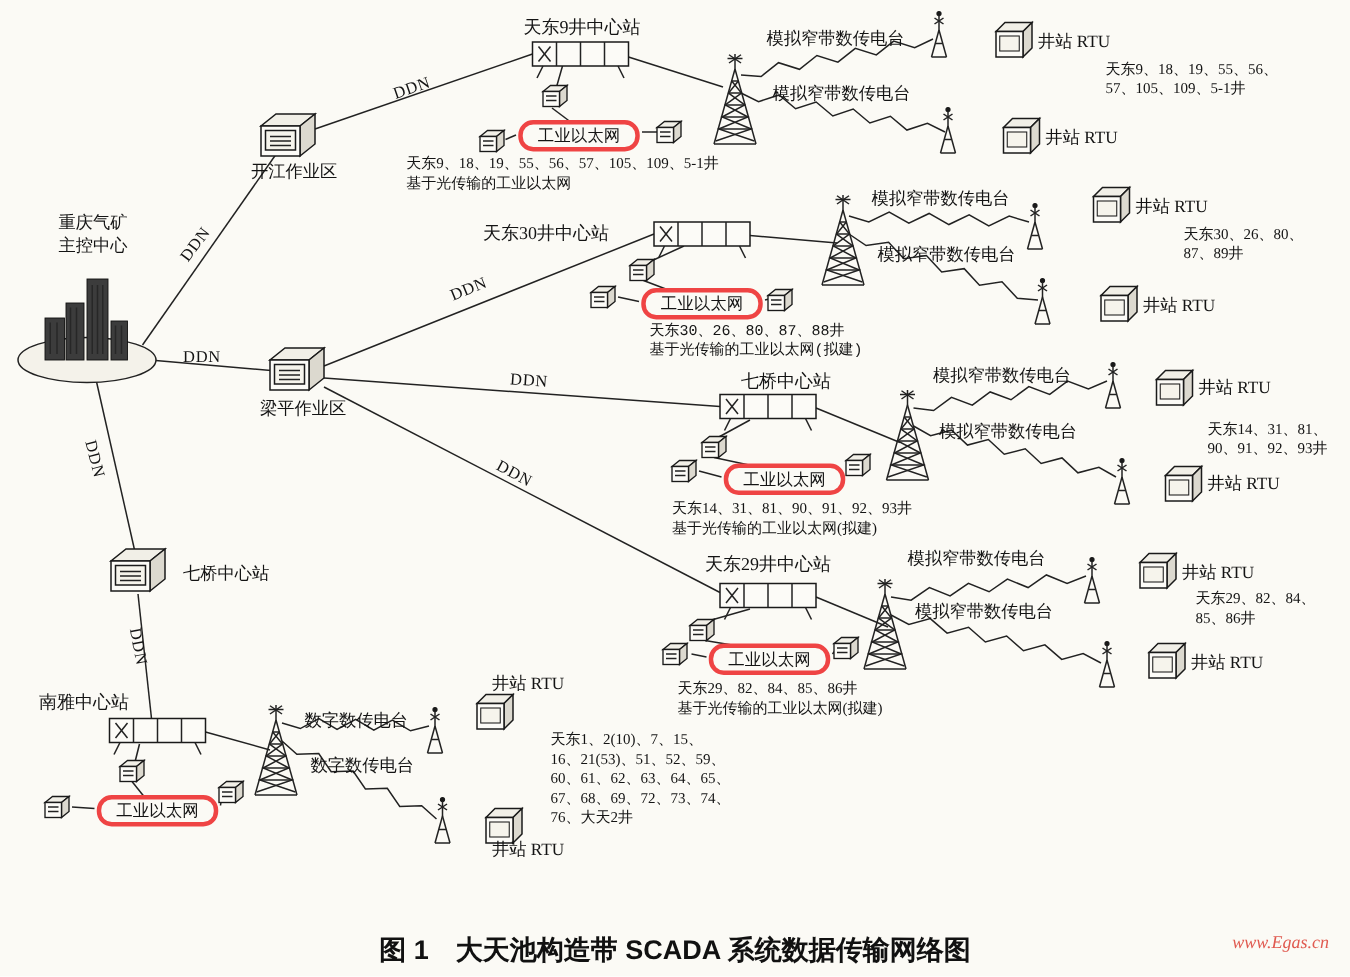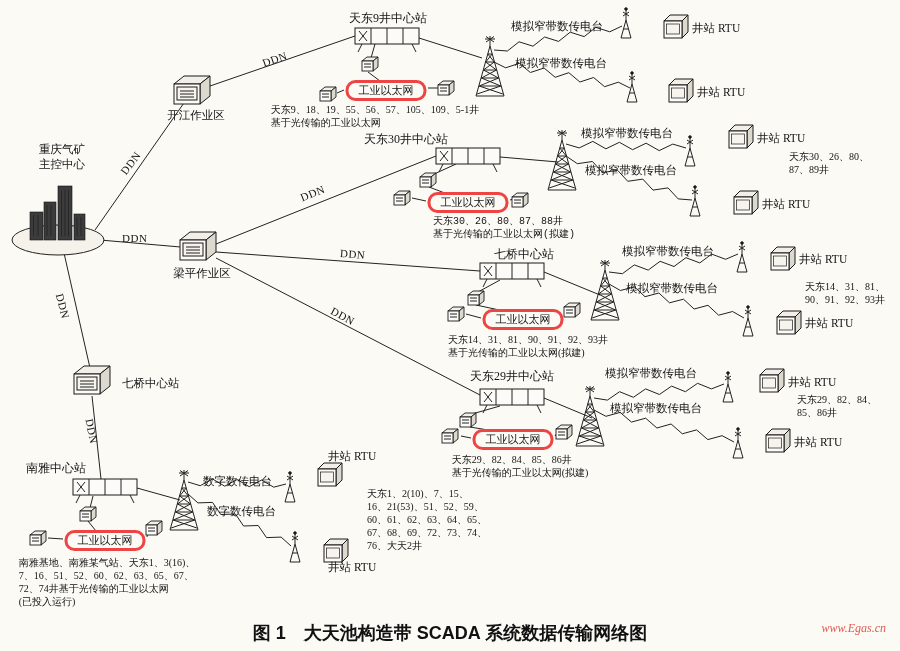--- a/index.html
+++ b/index.html
@@ -223,21 +223,21 @@
     <use href="#sym-rtu" x="324" y="538"></use>
   </svg>
 
   <div class="t lbl c" style="left:62px; top:142px;">重庆气矿
 主控中心</div>
   <div class="t lbl c" style="left:196px; top:108px;">开江作业区</div>
   <div class="t lbl c" style="left:202px; top:266px;">梁平作业区</div>
   <div class="t lbl" style="left:122px; top:376px;">七桥中心站</div>
 
   <div class="t sta c" style="left:388px; top:11px;">天东9井中心站</div>
-  <div class="t sta" style="left:322px; top:132px;margin-left:42px;">天东30井中心站</div>
+  <div class="t sta" style="left:322px; top:148px;">天东30井中心站</div>
   <div class="t sta c" style="left:524px; top:247px;">七桥中心站</div>
   <div class="t sta c" style="left:512px; top:369px;">天东29井中心站</div>
   <div class="t sta" style="left:26px; top:461px;">南雅中心站</div>
 
   <div class="t ddn" style="left:118px; top:156px; transform:rotate(-53deg);">DDN</div>
   <div class="t ddn" style="left:122px; top:231px;">DDN</div>
   <div class="t ddn" style="left:50px; top:299px; transform:rotate(76deg);">DDN</div>
   <div class="t ddn" style="left:262px; top:52px; transform:rotate(-19deg);">DDN</div>
   <div class="t ddn" style="left:300px; top:186px; transform:rotate(-22deg);">DDN</div>
   <div class="t ddn" style="left:340px; top:247px; transform:rotate(4deg);">DDN</div>
@@ -273,25 +273,23 @@
   <div class="t lbl" style="left:328px; top:560px;">井站 RTU</div>
 
   <div class="t note" style="left:375px; top:103px;">天东9、18、19、55、56、57、105、109、5-1井
 基于光传输的工业以太网</div>
   <div class="t note" style="left:504px; top:215px;font-family:Liberation Mono, monospace;">天东30、26、80、87、88井
 基于光传输的工业以太网(拟建)</div>
   <div class="t note" style="left:528px; top:333px;">天东14、31、81、90、91、92、93井
 基于光传输的工业以太网(拟建)</div>
   <div class="t note" style="left:520px; top:453px;">天东29、82、84、85、86井
 基于光传输的工业以太网(拟建)</div>
-  <div class="t note" style="left:107px; top:556px;">南雅基地、南雅某气站、天东1、3(16)、
-7、16、51、52、60、62、63、65、67、
-72、74井基于光传输的工业以太网
-(已投入运行)</div>
-
+
+  <div class="t wells" style="left:737px; top:40px;">天东9、18、19、55、56、
+57、105、109、5-1井</div>
   <div class="t wells" style="left:789px; top:150px;">天东30、26、80、
 87、89井</div>
   <div class="t wells" style="left:805px; top:280px;">天东14、31、81、
 90、91、92、93井</div>
   <div class="t wells" style="left:797px; top:393px;">天东29、82、84、
 85、86井</div>
   <div class="t wells" style="left:367px; top:487px;">天东1、2(10)、7、15、
 16、21(53)、51、52、59、
 60、61、62、63、64、65、
 67、68、69、72、73、74、

